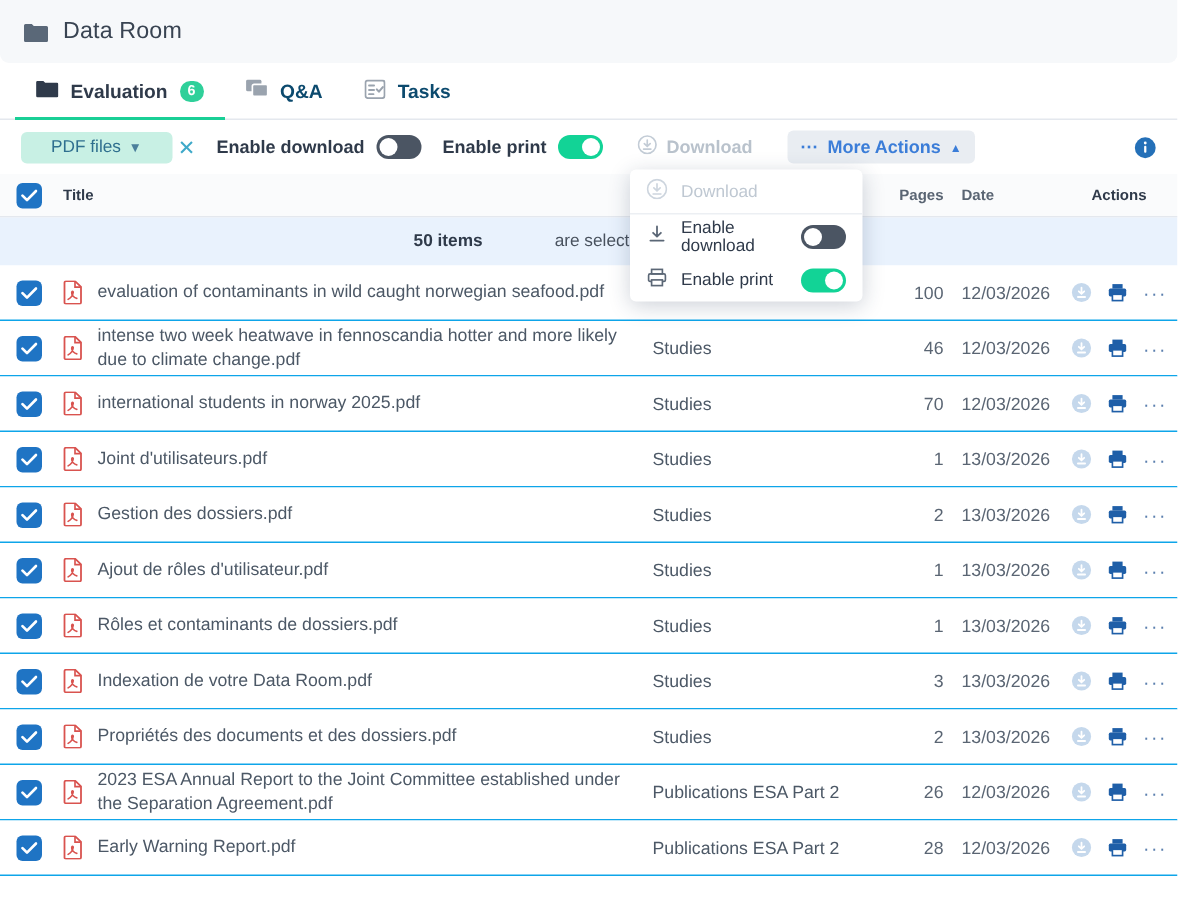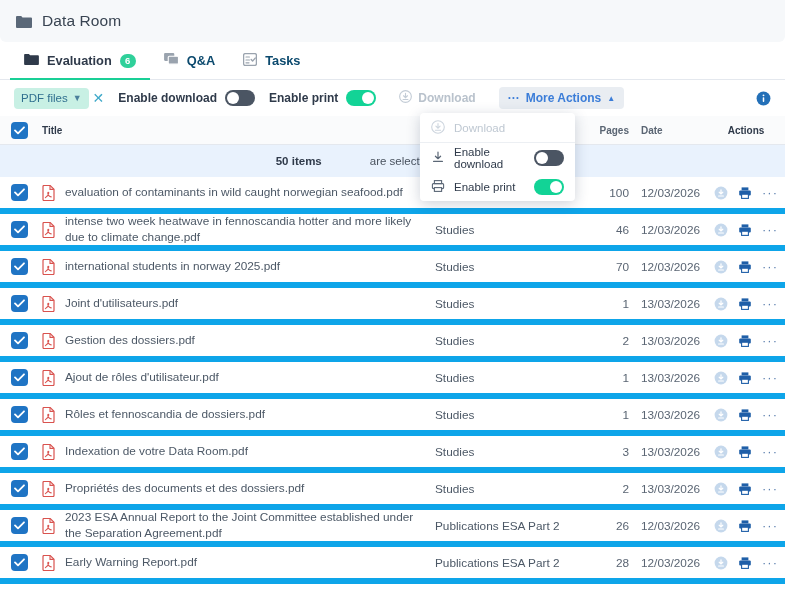--- a/index.html
+++ b/index.html
@@ -53,21 +53,21 @@
 
   
   .toolbar {
     height: 36px; display: flex; align-items: center;
     padding: 0 14px; gap: 14px; position: relative;
     background: #fff;
   }
   .chip {
     display: inline-flex; align-items: center; gap: 5px;
     background: #c8f0e4; color: #2f6f8f;
-    border-radius: 4px; height: 21px; padding: 0 7px;
+    border-radius: 4px; height: 21px; padding: 0 20px;
     font-size: 11.5px; cursor: pointer;
   }
   .chip-caret { font-size: 9px; color: #4b7f9b; }
   .chip-clear {
     color: #3fa9c9; font-size: 14px; cursor: pointer; margin-left: 2px;
     line-height: 1;
   }
   .tgl-group { display: flex; align-items: center; gap: 8px; }
   .tgl-label { font-size: 12px; font-weight: bold; color: #2f3a4a; }
   .switch {
@@ -131,21 +131,21 @@
   .selbar {
     height: 32px; background: #e9f2fd;
     display: flex; align-items: center; justify-content: center;
     font-size: 11.5px; color: #49525e; gap: 44px;
   }
   .selbar b { font-weight: bold; color: #2f3a4a; }
   .selbar .sel-link { color: #2f7de1; font-weight: bold; margin-left: 6px; cursor: pointer; }
 
   .row {
     display: flex; align-items: center; min-height: 37px;
-    border-bottom: 6px solid #0ea5e9; font-size: 11.8px; color: #4c5866;
+    border-bottom: 1px solid #0ea5e9; font-size: 11.8px; color: #4c5866;
     background: #fff;
   }
   .row .c-title { display: flex; align-items: center; gap: 10px; padding-left: 4px; padding-right: 8px; }
   .fname { line-height: 1.32; }
   .pdf-ico { flex: none; display: flex; }
   .c-pages { color: #5a6573; }
   .c-date  { color: #5a6573; }
   .acts { display: flex; align-items: center; justify-content: center; gap: 10px; }
   .act { cursor: pointer; display: flex; }
   .dots { color: #5b7fae; letter-spacing: 1px; font-size: 13px; cursor: pointer; line-height: 1; }
@@ -512,21 +512,21 @@
           </span>
         </span>
         <span class="c-title">
           <span class="pdf-ico">
             <svg width="13" height="16" viewBox="0 0 13 16">
               <path d="M1 1.4A1 1 0 012 .4h6L12 4.3v10.3a1 1 0 01-1 1H2a1 1 0 01-1-1z" fill="none" stroke="#d9534f" stroke-width="1.2"></path>
               <path d="M8 .6v3.8h3.8" fill="none" stroke="#d9534f" stroke-width="1.1"></path>
               <path d="M3.4 12.6c2-1.2 3.2-3.1 3.4-4.6.1-.9-.9-1.1-1 .1-.1 1.6 1.6 3.6 3.4 3.8" fill="none" stroke="#d9534f" stroke-width="1.1" stroke-linecap="round"></path>
             </svg>
           </span>
-          <span class="fname">Rôles et fennoscandia de dossiers.pdf</span>
+          <span class="fname">Rôles et contaminants de dossiers.pdf</span>
         </span>
         <span class="c-folder">Studies</span>
         <span class="c-pages">1</span>
         <span class="c-date">13/03/2026</span>
         <span class="c-actions">
           <span class="acts">
             <span class="act">
               <svg width="14" height="14" viewBox="0 0 14 14">
                 <circle cx="7" cy="7" r="6.4" fill="#c5d8ec"></circle>
                 <path d="M7 3.8v3.6M5.2 6.2L7 7.9l1.8-1.7M4.6 10h4.8" stroke="#fff" stroke-width="1.2" fill="none" stroke-linecap="round"></path>

